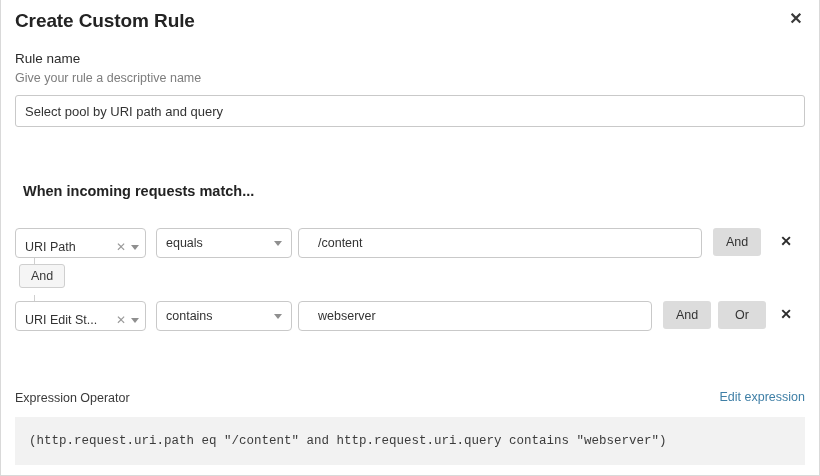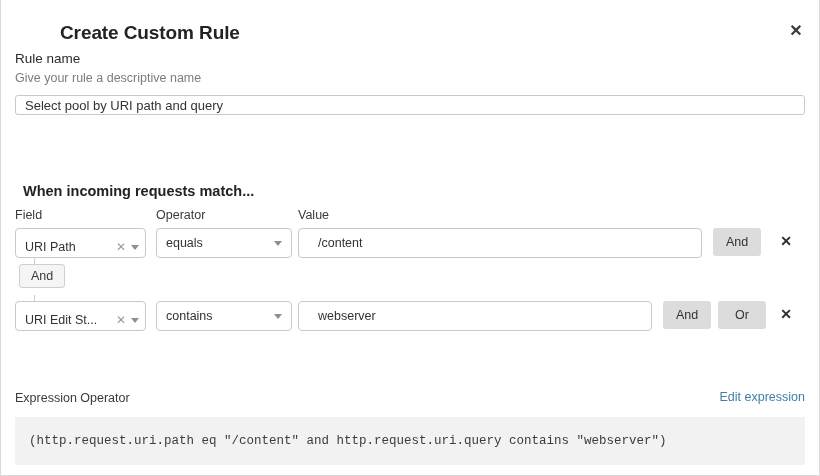--- a/index.html
+++ b/index.html
@@ -21,25 +21,24 @@
     height: 476px;
     background: #ffffff;
     border: 1px solid #d9d9d9;
     border-top: none;
     padding: 0 14px;
   }
 
   
   .modal-header {
     position: absolute;
-    top: 20px;
+    top: 8px;
     left: 14px;
     right: 14px;
     height: 32px;
-    margin-left: 45px;
   }
   .modal-title {
     font-size: 19px;
     font-weight: bold;
     color: #232323;
     letter-spacing: -0.1px;
     line-height: 26px;
     margin: 0;
   }
   .close-btn {
@@ -72,21 +71,21 @@
   }
   .field-help {
     font-size: 12.5px;
     color: #7d7d7d;
     line-height: 17px;
     margin: 0 0 8px 0;
   }
   .text-input {
     display: block;
     width: 100%;
-    height: 20px;
+    height: 32px;
     border: 1px solid #c9c9c9;
     border-radius: 3px;
     background: #ffffff;
     font-family: "Liberation Sans", sans-serif;
     font-size: 13px;
     color: #333333;
     padding: 0 9px;
     outline: none;
   }
 
@@ -310,25 +309,20 @@
   </div>
 
   <div class="rule-name-block">
     <div class="field-label">Rule name</div>
     <div class="field-help">Give your rule a descriptive name</div>
     <input class="text-input" type="text" value="Select pool by URI path and query" style="">
   </div>
 
   <h2 class="section-title">When incoming requests match...</h2>
 
-  <div class="col-headers">
-    <div class="col-header field-col">Field</div>
-    <div class="col-header operator-col">Operator</div>
-    <div class="col-header value-col">Value</div>
-  </div>
 
   <div class="conditions">
 
     <div class="cond-row row-1">
       <div class="select-ctl">
         <span class="sel-text">URI Path</span>
         <span class="sel-clear">✕</span>
         <span class="caret"></span>
       </div>
       <div class="operator-ctl">

